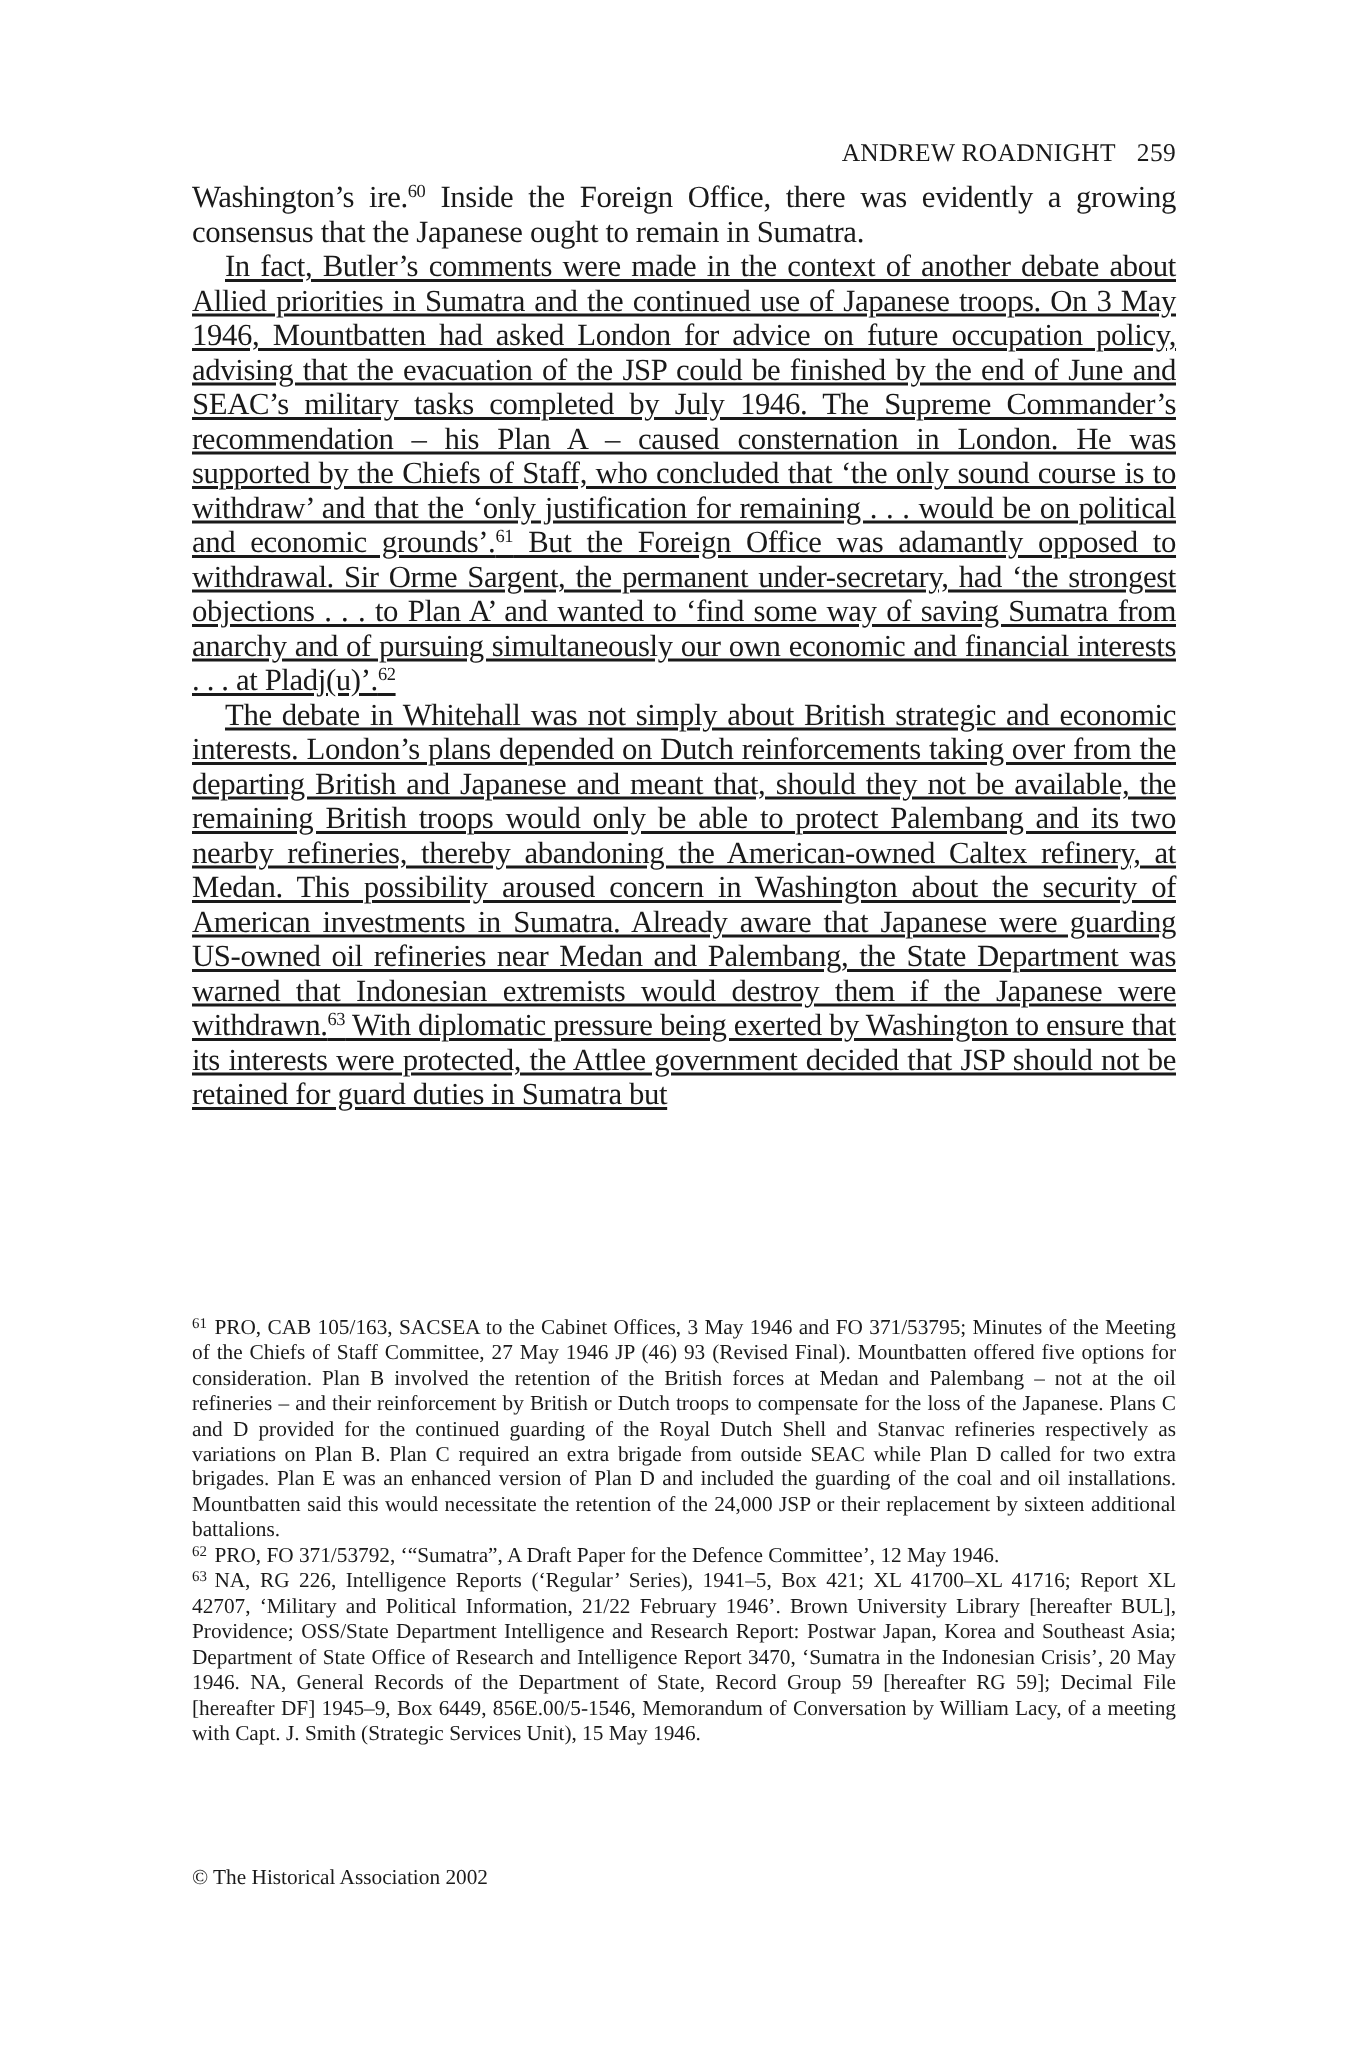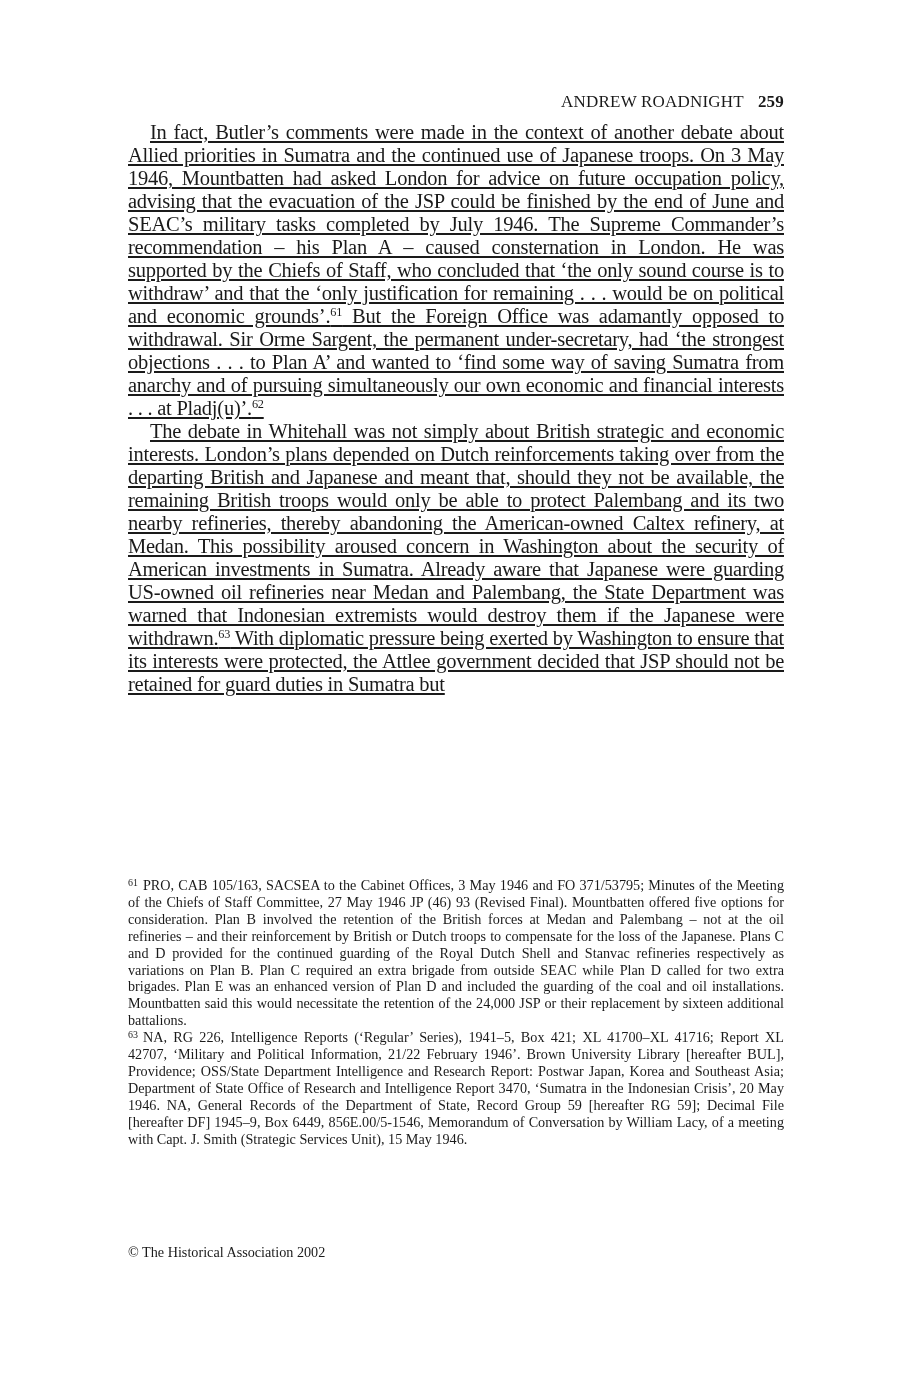--- a/index.html
+++ b/index.html
@@ -5,21 +5,21 @@
     html, body { margin: 0; padding: 0; background: #ffffff; }
     body {
       width: 911px; height: 1374px; position: relative; overflow: hidden;
       font-family: "Liberation Serif", "DejaVu Serif", serif; color: #1a1a1a;
     }
     .page { position: absolute; left: 128px; top: 0; width: 656px; }
     .running-head {
       position: absolute; top: 92px; right: 0; font-size: 17px; letter-spacing: 0.2px;
       white-space: nowrap;
     }
-    .running-head .page-no { margin-left: 14px; font-weight: bold; }
+    .running-head .page-no { margin-left: 14px; }
     .body-text {
       position: absolute; top: 121px; left: 0; width: 656px;
       font-size: 20.5px; line-height: 23px; text-align: justify;
       letter-spacing: -0.25px;
     }
     .body-text p { margin: 0; hyphens: manual; }
     .body-text p.indent { text-indent: 22px; text-decoration: underline; }
     sup { font-size: 0.6em; line-height: 0; vertical-align: 0.55em; }
     .notes {
       position: absolute; top: 877px; left: 0; width: 656px;
@@ -34,27 +34,31 @@
 </head>
 <body>
 
 <div class="page">
 
   <div class="running-head">
     <span>ANDREW ROADNIGHT</span><span class="page-no">259</span>
   </div>
 
   <div class="body-text">
+    <p>
+      <span>Washington’s ire.</span><sup>60</sup><span> Inside the Foreign Office, there was evidently a grow­ing consensus that the Japanese ought to remain in Sumatra.</span>
+    </p>
     <p class="indent">
       <span>In fact, Butler’s comments were made in the context of another debate about Allied priorities in Sumatra and the continued use of Japanese troops. On 3 May 1946, Mountbatten had asked London for advice on future occupation policy, advising that the evacuation of the JSP could be finished by the end of June and SEAC’s military tasks completed by July 1946. The Supreme Commander’s recommendation – his Plan A – caused consternation in London. He was supported by the Chiefs of Staff, who concluded that ‘the only sound course is to withdraw’ and that the ‘only justification for remaining . . . would be on political and economic grounds’.</span><sup>61</sup><span> But the Foreign Office was adamantly opposed to withdrawal. Sir Orme Sargent, the permanent under-secretary, had ‘the strongest objections . . . to Plan A’ and wanted to ‘find some way of saving Sumatra from anarchy and of pursuing simultaneously our own economic and financial interests . . . at Pladj(u)’.</span><sup>62</sup>
     </p>
     <p class="indent">
       <span>The debate in Whitehall was not simply about British strategic and economic interests. London’s plans depended on Dutch reinforcements taking over from the departing British and Japanese and meant that, should they not be available, the remaining British troops would only be able to protect Palembang and its two nearby refineries, thereby aban­doning the American-owned Caltex refinery, at Medan. This possibility aroused concern in Washington about the security of American invest­ments in Sumatra. Already aware that Japanese were guarding US-owned oil refineries near Medan and Palembang, the State Department was warned that Indonesian extremists would destroy them if the Japanese were withdrawn.</span><sup>63</sup><span> With diplomatic pressure being exerted by Washing­ton to ensure that its interests were protected, the Attlee government decided that JSP should not be retained for guard duties in Sumatra but</span>
     </p>
   </div>
 
   <div class="notes">
     <p><span class="fn-num">61</span><span>PRO, CAB 105/163, SACSEA to the Cabinet Offices, 3 May 1946 and FO 371/53795; Minutes of the Meeting of the Chiefs of Staff Committee, 27 May 1946 JP (46) 93 (Revised Final). Mountbatten offered five options for consideration. Plan B involved the retention of the British forces at Medan and Palembang – not at the oil refineries – and their reinforcement by British or Dutch troops to compensate for the loss of the Japanese. Plans C and D provided for the continued guarding of the Royal Dutch Shell and Stanvac refineries respectively as variations on Plan B. Plan C required an extra brigade from outside SEAC while Plan D called for two extra brigades. Plan E was an en­hanced version of Plan D and included the guarding of the coal and oil installations. Mountbatten said this would necessitate the retention of the 24,000 JSP or their replacement by sixteen additional battalions.</span></p>
+    <p><span class="fn-num">62</span><span>PRO, FO 371/53792, ‘“Sumatra”, A Draft Paper for the Defence Committee’, 12 May 1946.</span></p>
     <p><span class="fn-num">63</span><span>NA, RG 226, Intelligence Reports (‘Regular’ Series), 1941–5, Box 421; XL 41700–XL 41716; Report XL 42707, ‘Military and Political Information, 21/22 February 1946’. Brown University Library [hereafter BUL], Providence; OSS/State Department Intelligence and Research Report: Postwar Japan, Korea and Southeast Asia; Department of State Office of Research and Intelligence Report 3470, ‘Sumatra in the Indonesian Crisis’, 20 May 1946. NA, General Records of the Department of State, Record Group 59 [hereafter RG 59]; Decimal File [hereafter DF] 1945–9, Box 6449, 856E.00/5-1546, Memorandum of Conversation by William Lacy, of a meeting with Capt. J. Smith (Strategic Services Unit), 15 May 1946.</span></p>
   </div>
 
   <div class="copyright">© The Historical Association 2002</div>
 </div>
 
 </body></html>

